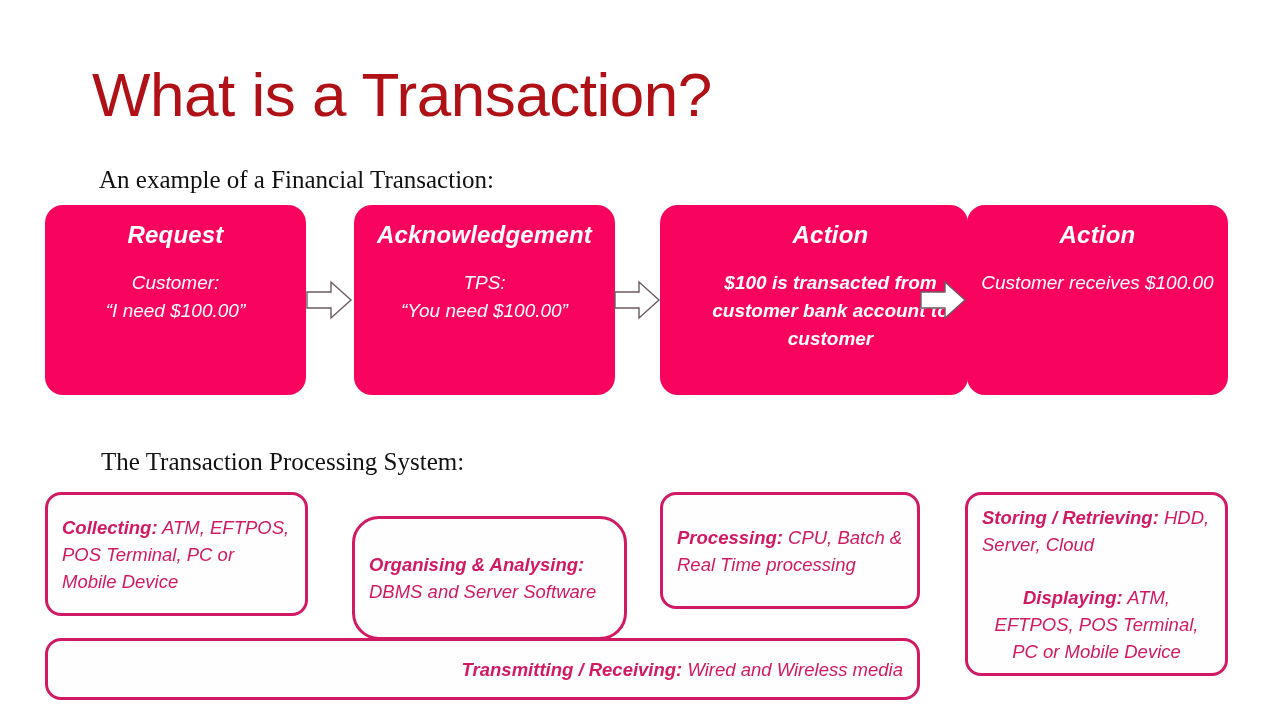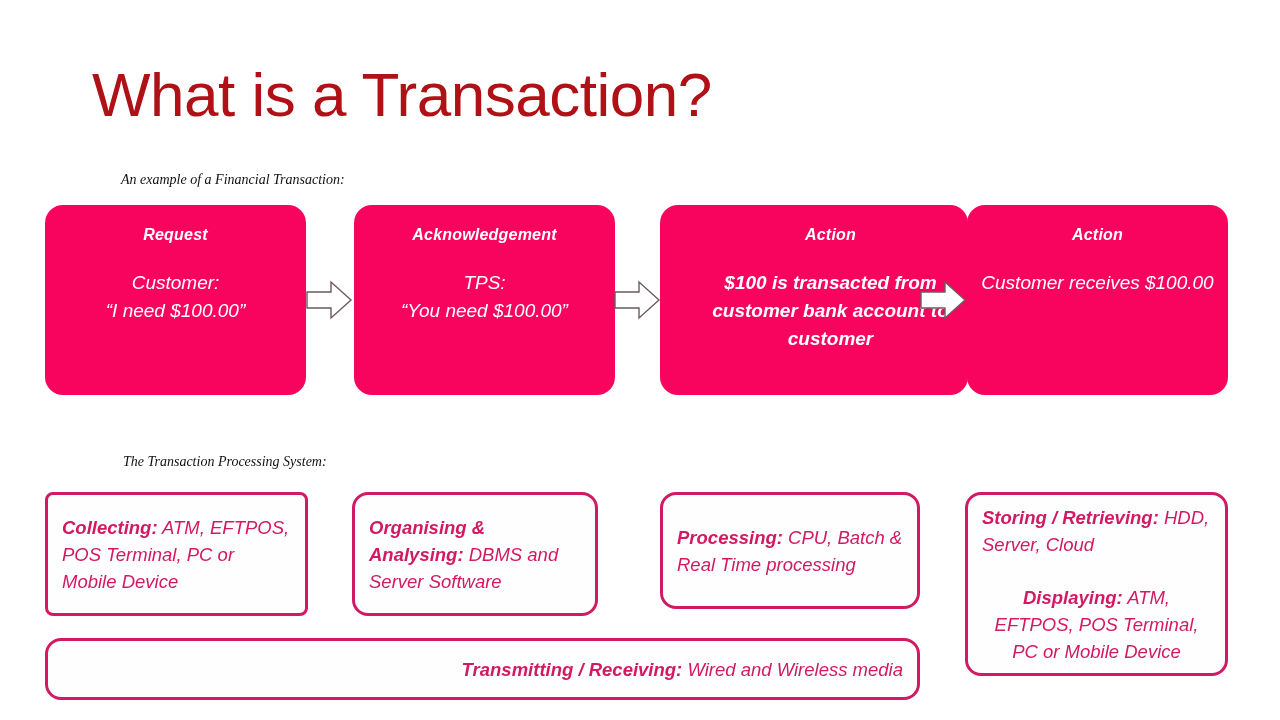--- a/index.html
+++ b/index.html
@@ -31,46 +31,44 @@
     color: #B01116;
     font-family: "Liberation Sans", sans-serif;
     font-weight: 400;
     letter-spacing: -0.5px;
     white-space: nowrap;
   }
 
   
   .caption {
     position: absolute;
-    font-style: italic;
-    font-size: 14px;
+    font-size: 25px;
     line-height: 26px;
     color: #111111;
     font-family: "Liberation Serif", serif;
     white-space: nowrap;
-    margin-left: 22px;
   }
   #caption-example { left: 99px; top: 167px; }
   #caption-tps     { left: 101px; top: 449px; }
 
   
   .flow-box {
     position: absolute;
     background: #F8045E;
     border-radius: 18px;
     box-sizing: border-box;
     padding: 18px 12px 10px 12px;
     color: #ffffff;
     text-align: center;
     font-family: "Liberation Sans", sans-serif;
   }
   .flow-head {
     font-weight: bold;
     font-style: italic;
-    font-size: 16px;
+    font-size: 24px;
     line-height: 24px;
     margin-bottom: 22px;
     letter-spacing: 0.2px;
   }
   .flow-body {
     font-style: italic;
     font-size: 19px;
     line-height: 28px;
     margin-top: 20px;
   }
@@ -113,22 +111,22 @@
     line-height: 27px;
     display: flex;
     flex-direction: column;
     justify-content: center;
   }
   .tps-box .term {
     font-weight: bold;
   }
   .tps-para + .tps-para { margin-top: 26px; text-align: center; }
 
-  #box-collecting { left: 45px;  top: 492px; width: 263px; height: 124px; border-radius: 8px; }
-  #box-organising { left: 352px; top: 492px; width: 246px; height: 124px; }
+  #box-collecting { left: 45px;  top: 492px; width: 263px; height: 124px; }
+  #box-organising { left: 352px; top: 516px; width: 275px; height: 124px; border-radius: 27px; }
   #box-processing { left: 660px; top: 492px; width: 260px; height: 117px; justify-content: center; }
   #box-storing    { left: 965px; top: 492px; width: 263px; height: 184px; }
 
   #box-transmitting {
     left: 45px;
     top: 638px;
     width: 875px;
     height: 62px;
     text-align: center;
     align-items: flex-end;

